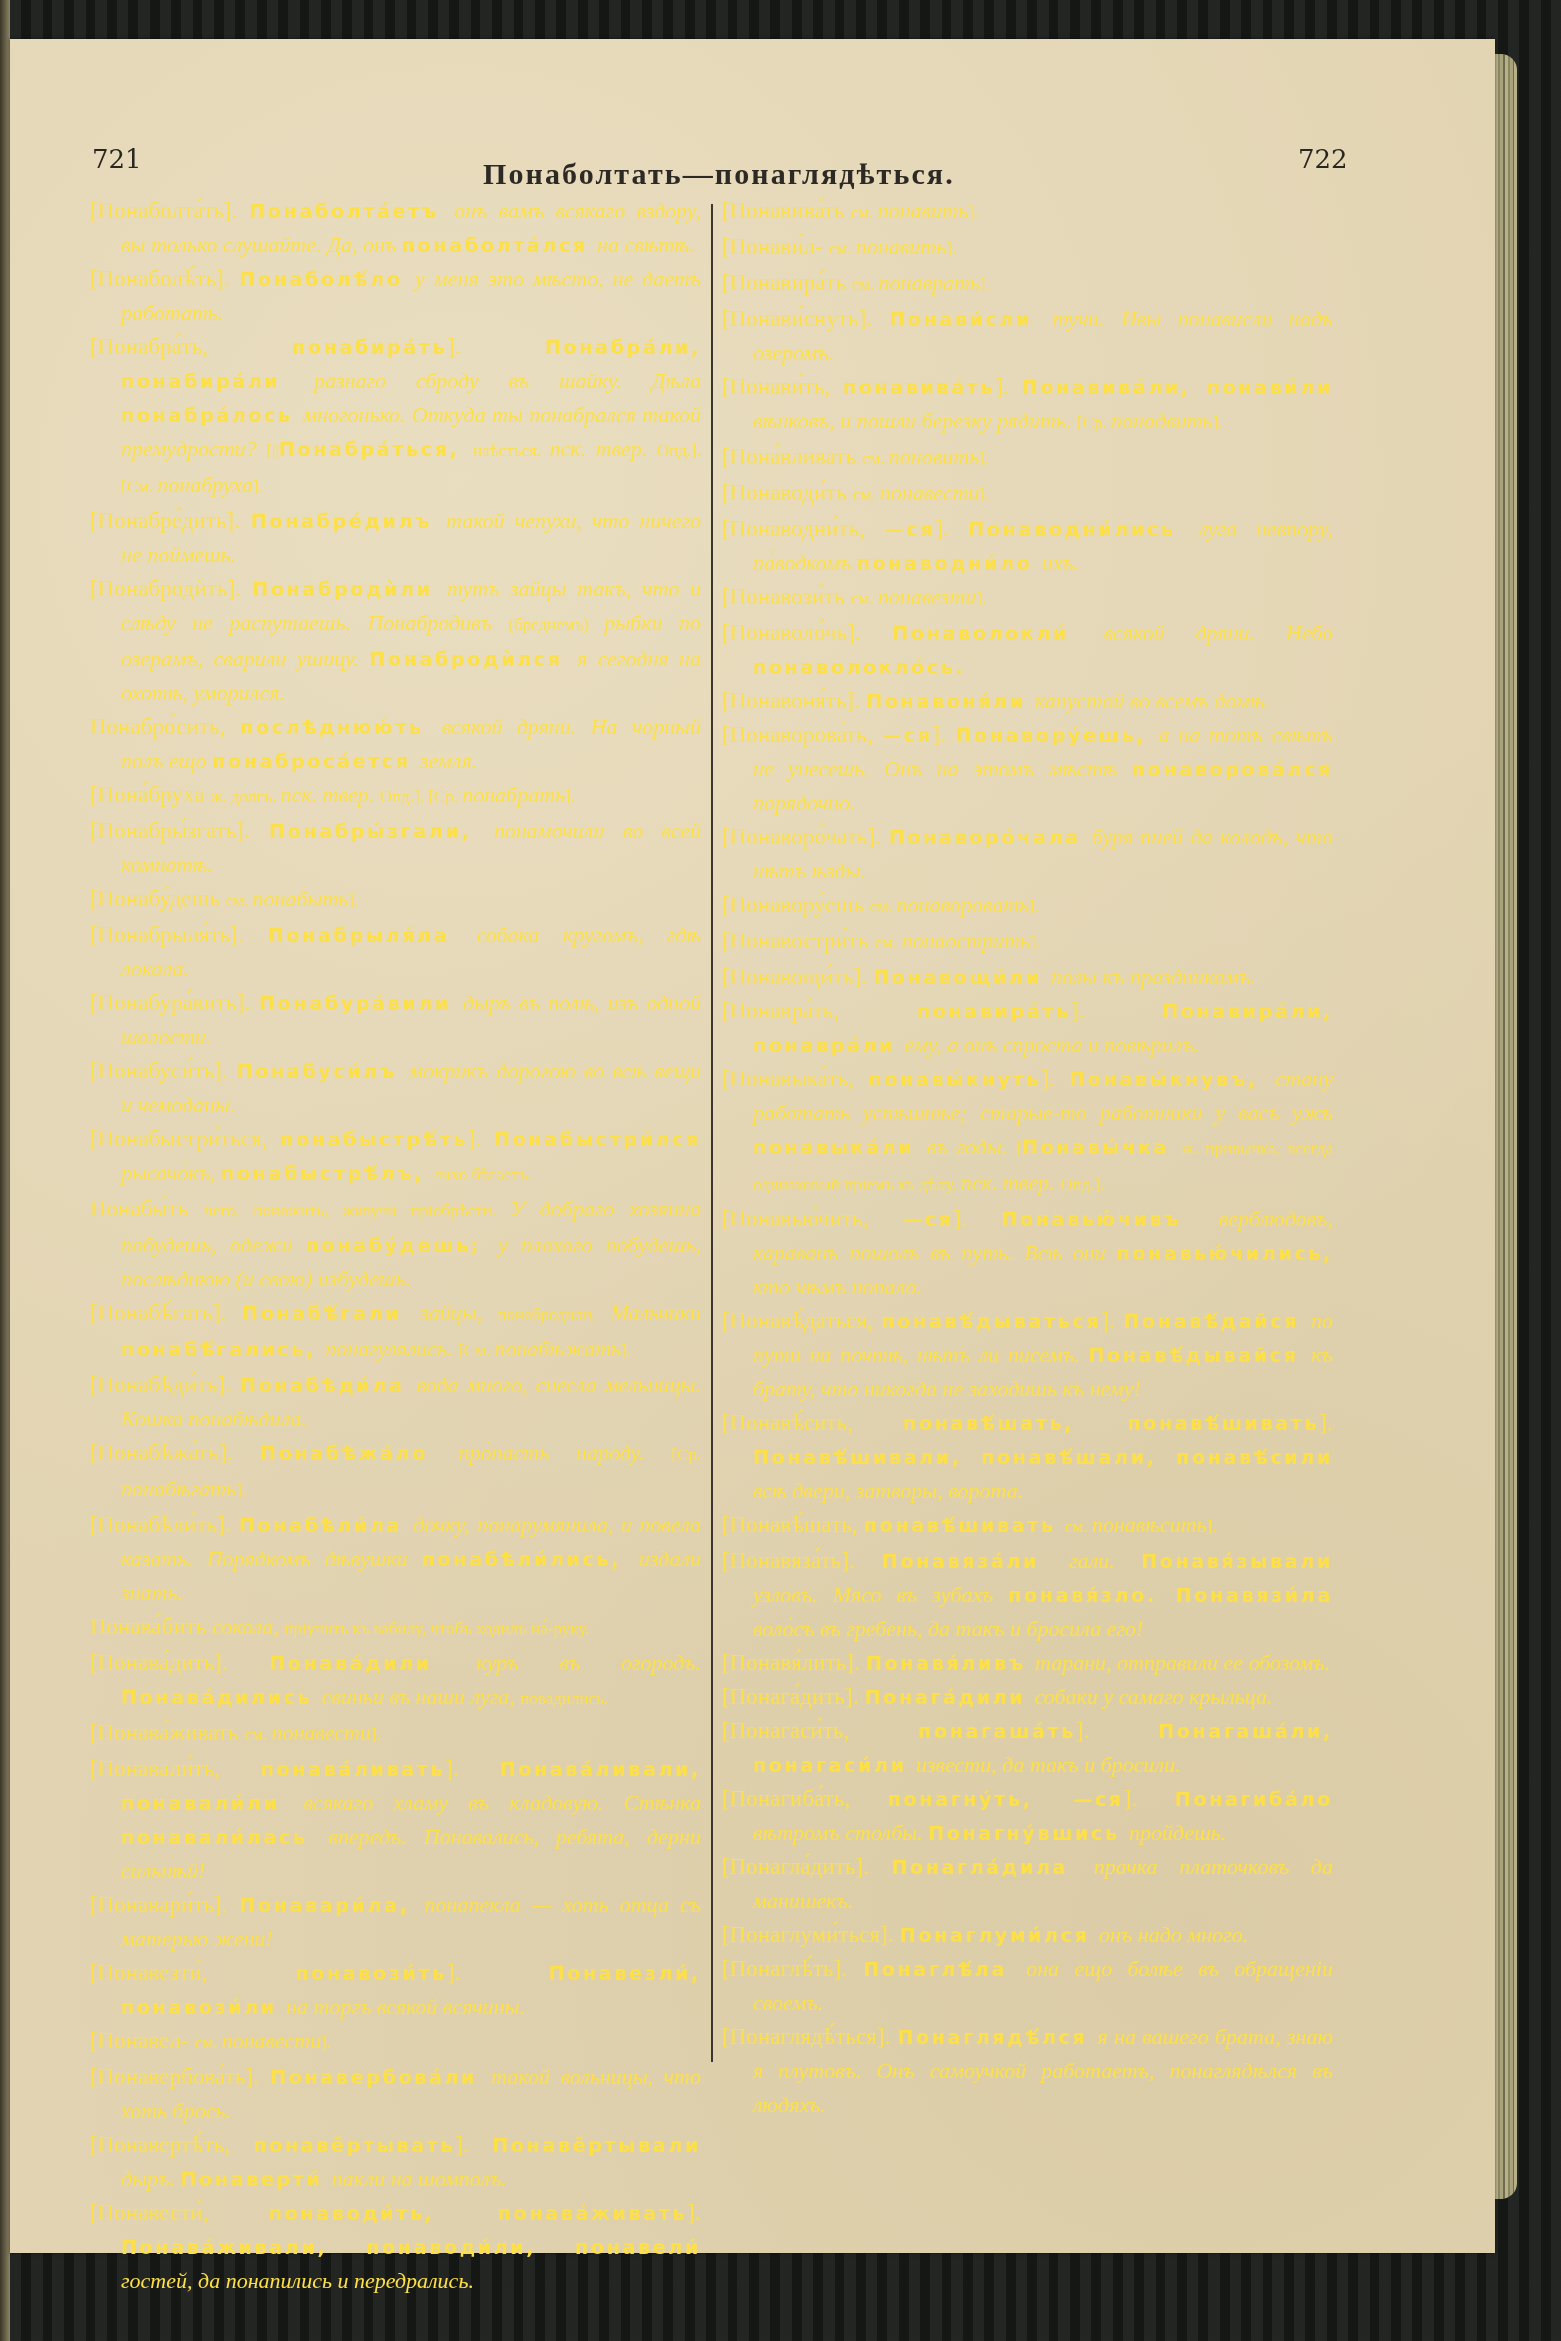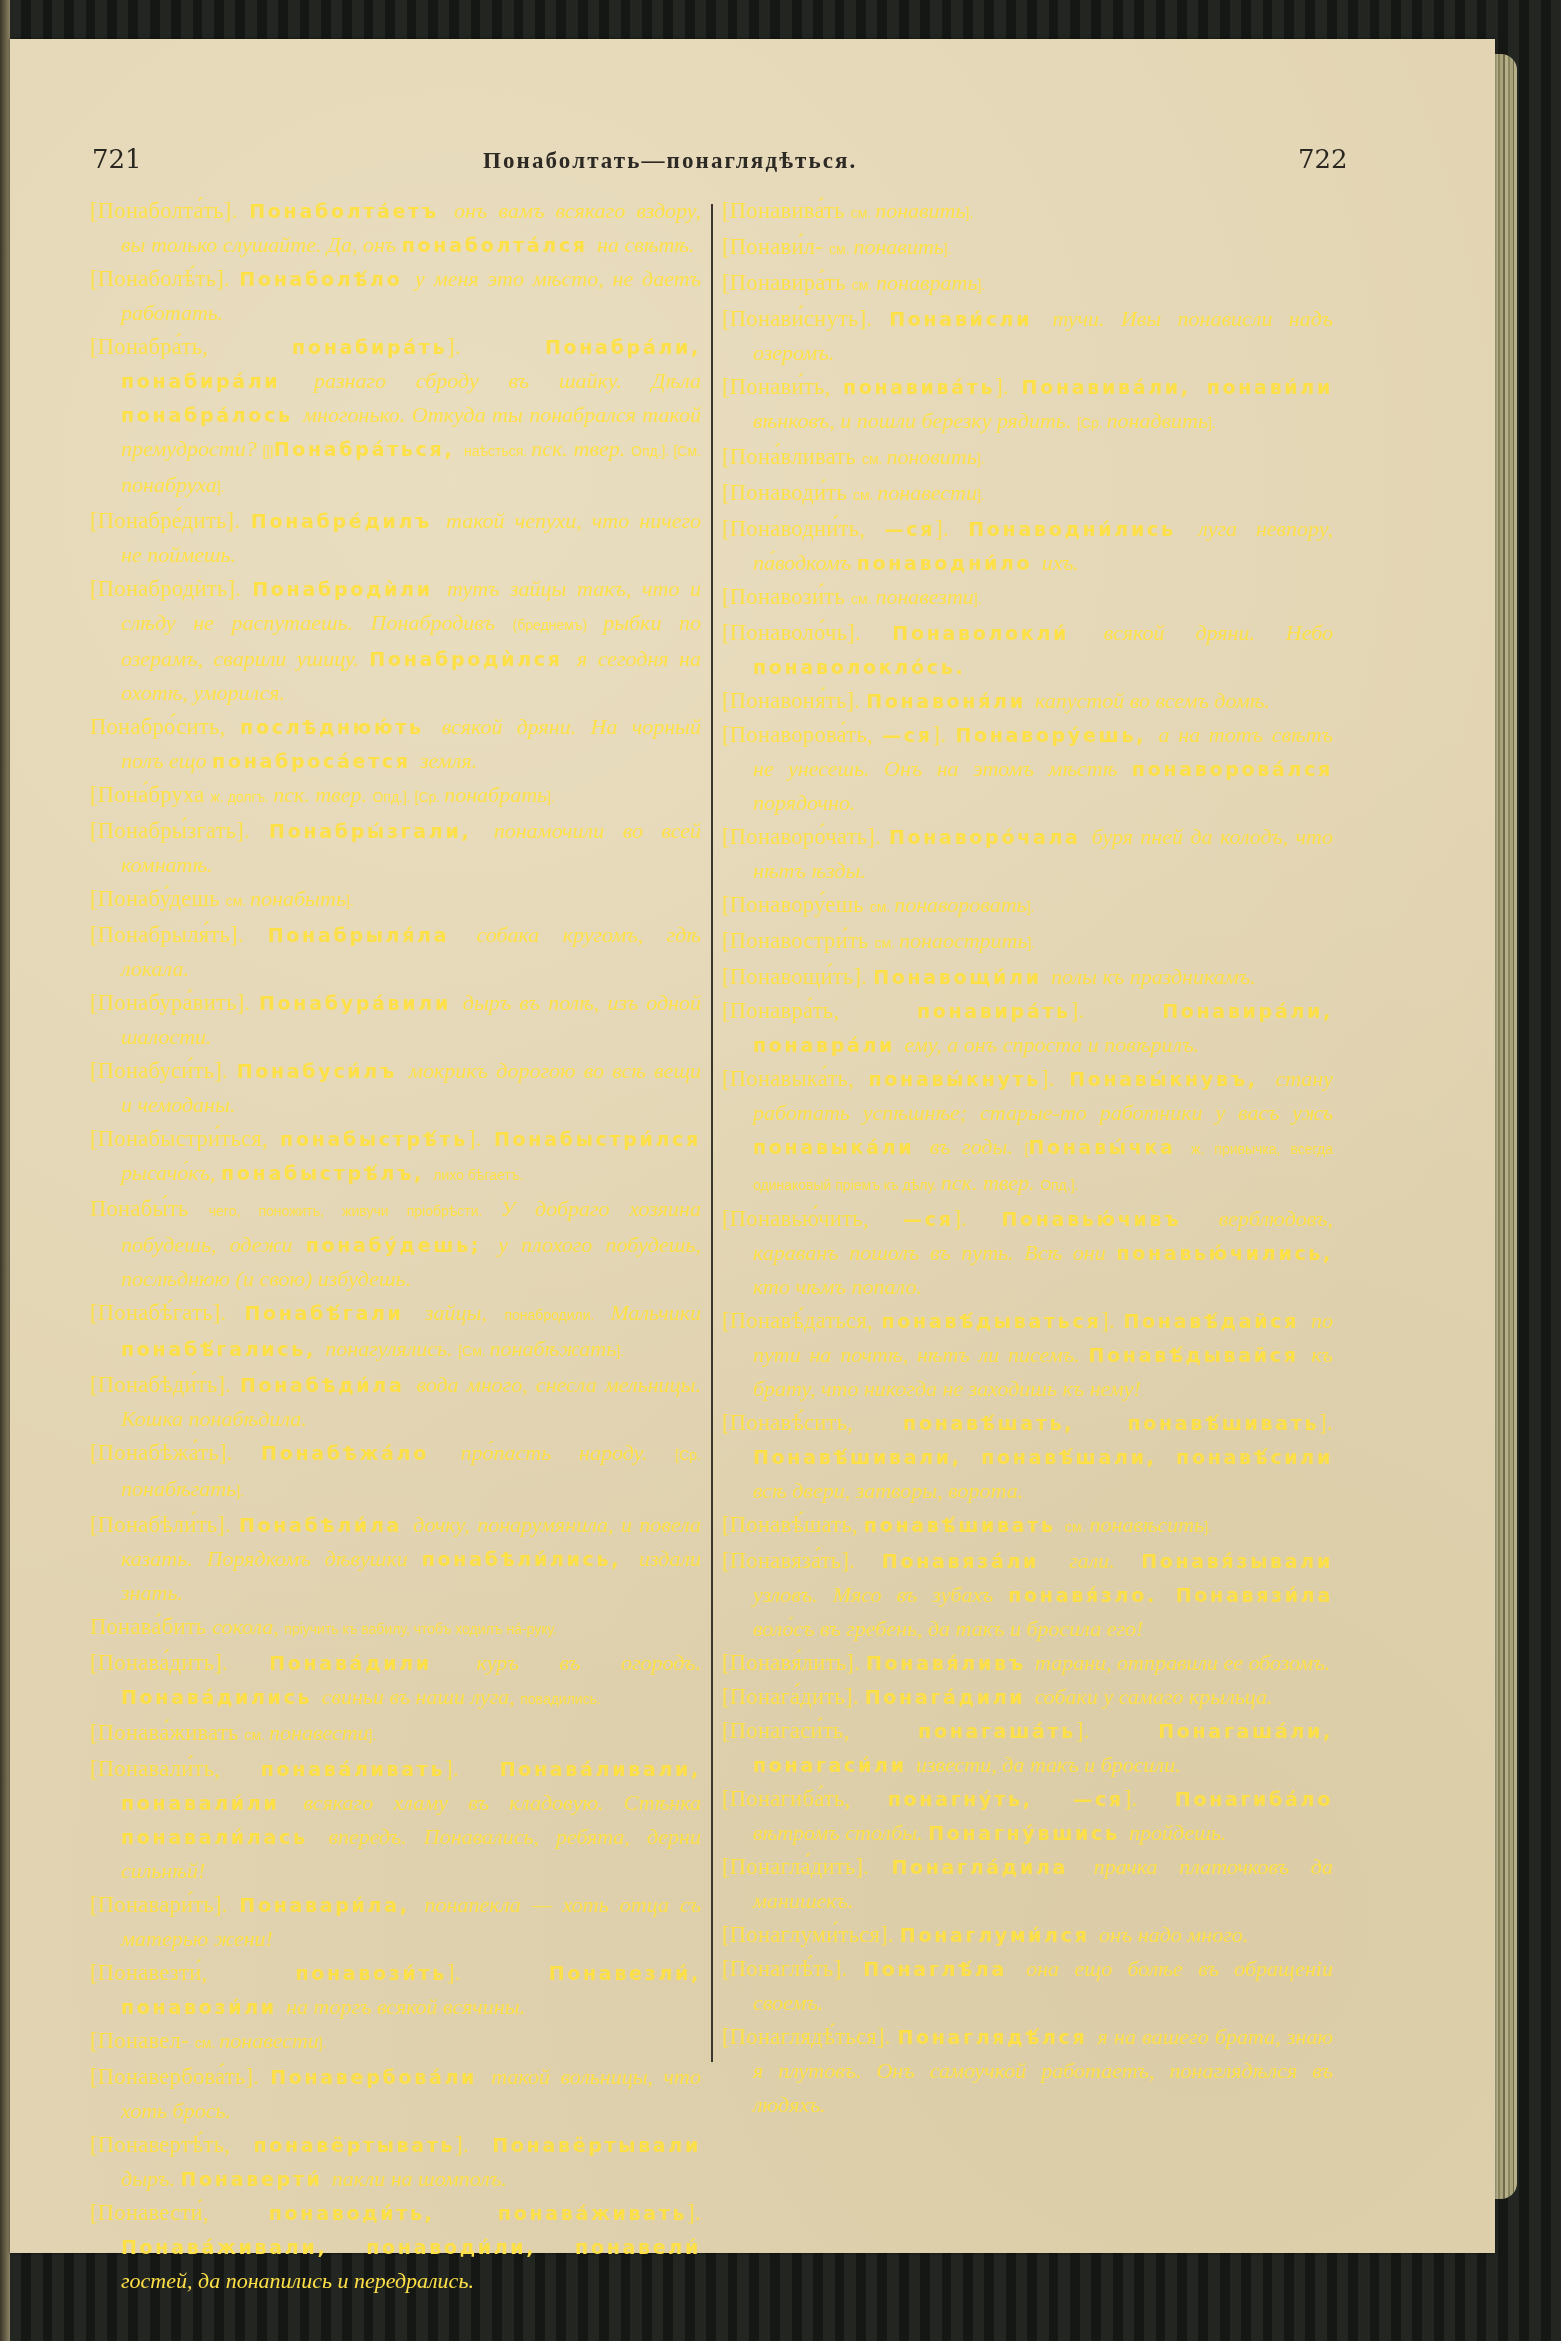--- a/index.html
+++ b/index.html
@@ -32,37 +32,37 @@
     background:linear-gradient(90deg,#3a3526,#8d8466);
   }
   .running-head {
     position:absolute; top:144px; left:0; width:1561px; height:32px;
     color:#2a2620;
   }
   .pnum { position:absolute; font-size:26px; font-family:"DejaVu Serif", serif; top:0; }
   .pnum.left { left:92px; }
   .pnum.right { left:1298px; }
   .head-title {
-    position:absolute; left:483px; top:4px; font-size:23px; letter-spacing:2.1px;
+    position:absolute; left:483px; top:13px; font-size:30px; letter-spacing:2.1px;
     font-family:"Liberation Serif", serif; font-weight:bold; color:#2d2924;
   }
   .column {
     position:absolute; top:194px; color:#fde047;
     font-size:21px; line-height:34px;
   }
   .column.left { left:90px; width:611px; }
   .column.right { left:722px; width:611px; }
   .divider {
     position:absolute; left:711px; top:204px; width:1.6px; height:1858px; background:#3b362e;
   }
   .entry { text-indent:-31px; padding-left:31px; text-align:justify; }
   .hw { font-family:"Liberation Serif", serif; font-size:22.5px; letter-spacing:0.3px; }
   .b { font-family:"DejaVu Sans", sans-serif; font-weight:bold; letter-spacing:2.7px; font-size:19px; }
   .i { font-family:"Liberation Serif", serif; font-style:italic; font-size:22px; }
-  .r { font-family:Liberation Sans, sans-serif; font-size:14px; }
+  .r { font-family:Liberation Serif, serif; font-size:17px; }
 </style>
 </head>
 <body>
 
 <div class="bg-texture"></div>
 <div class="left-strip"></div>
 <div class="page-stack"></div>
 <div class="page"></div>
 
 <div class="running-head">

